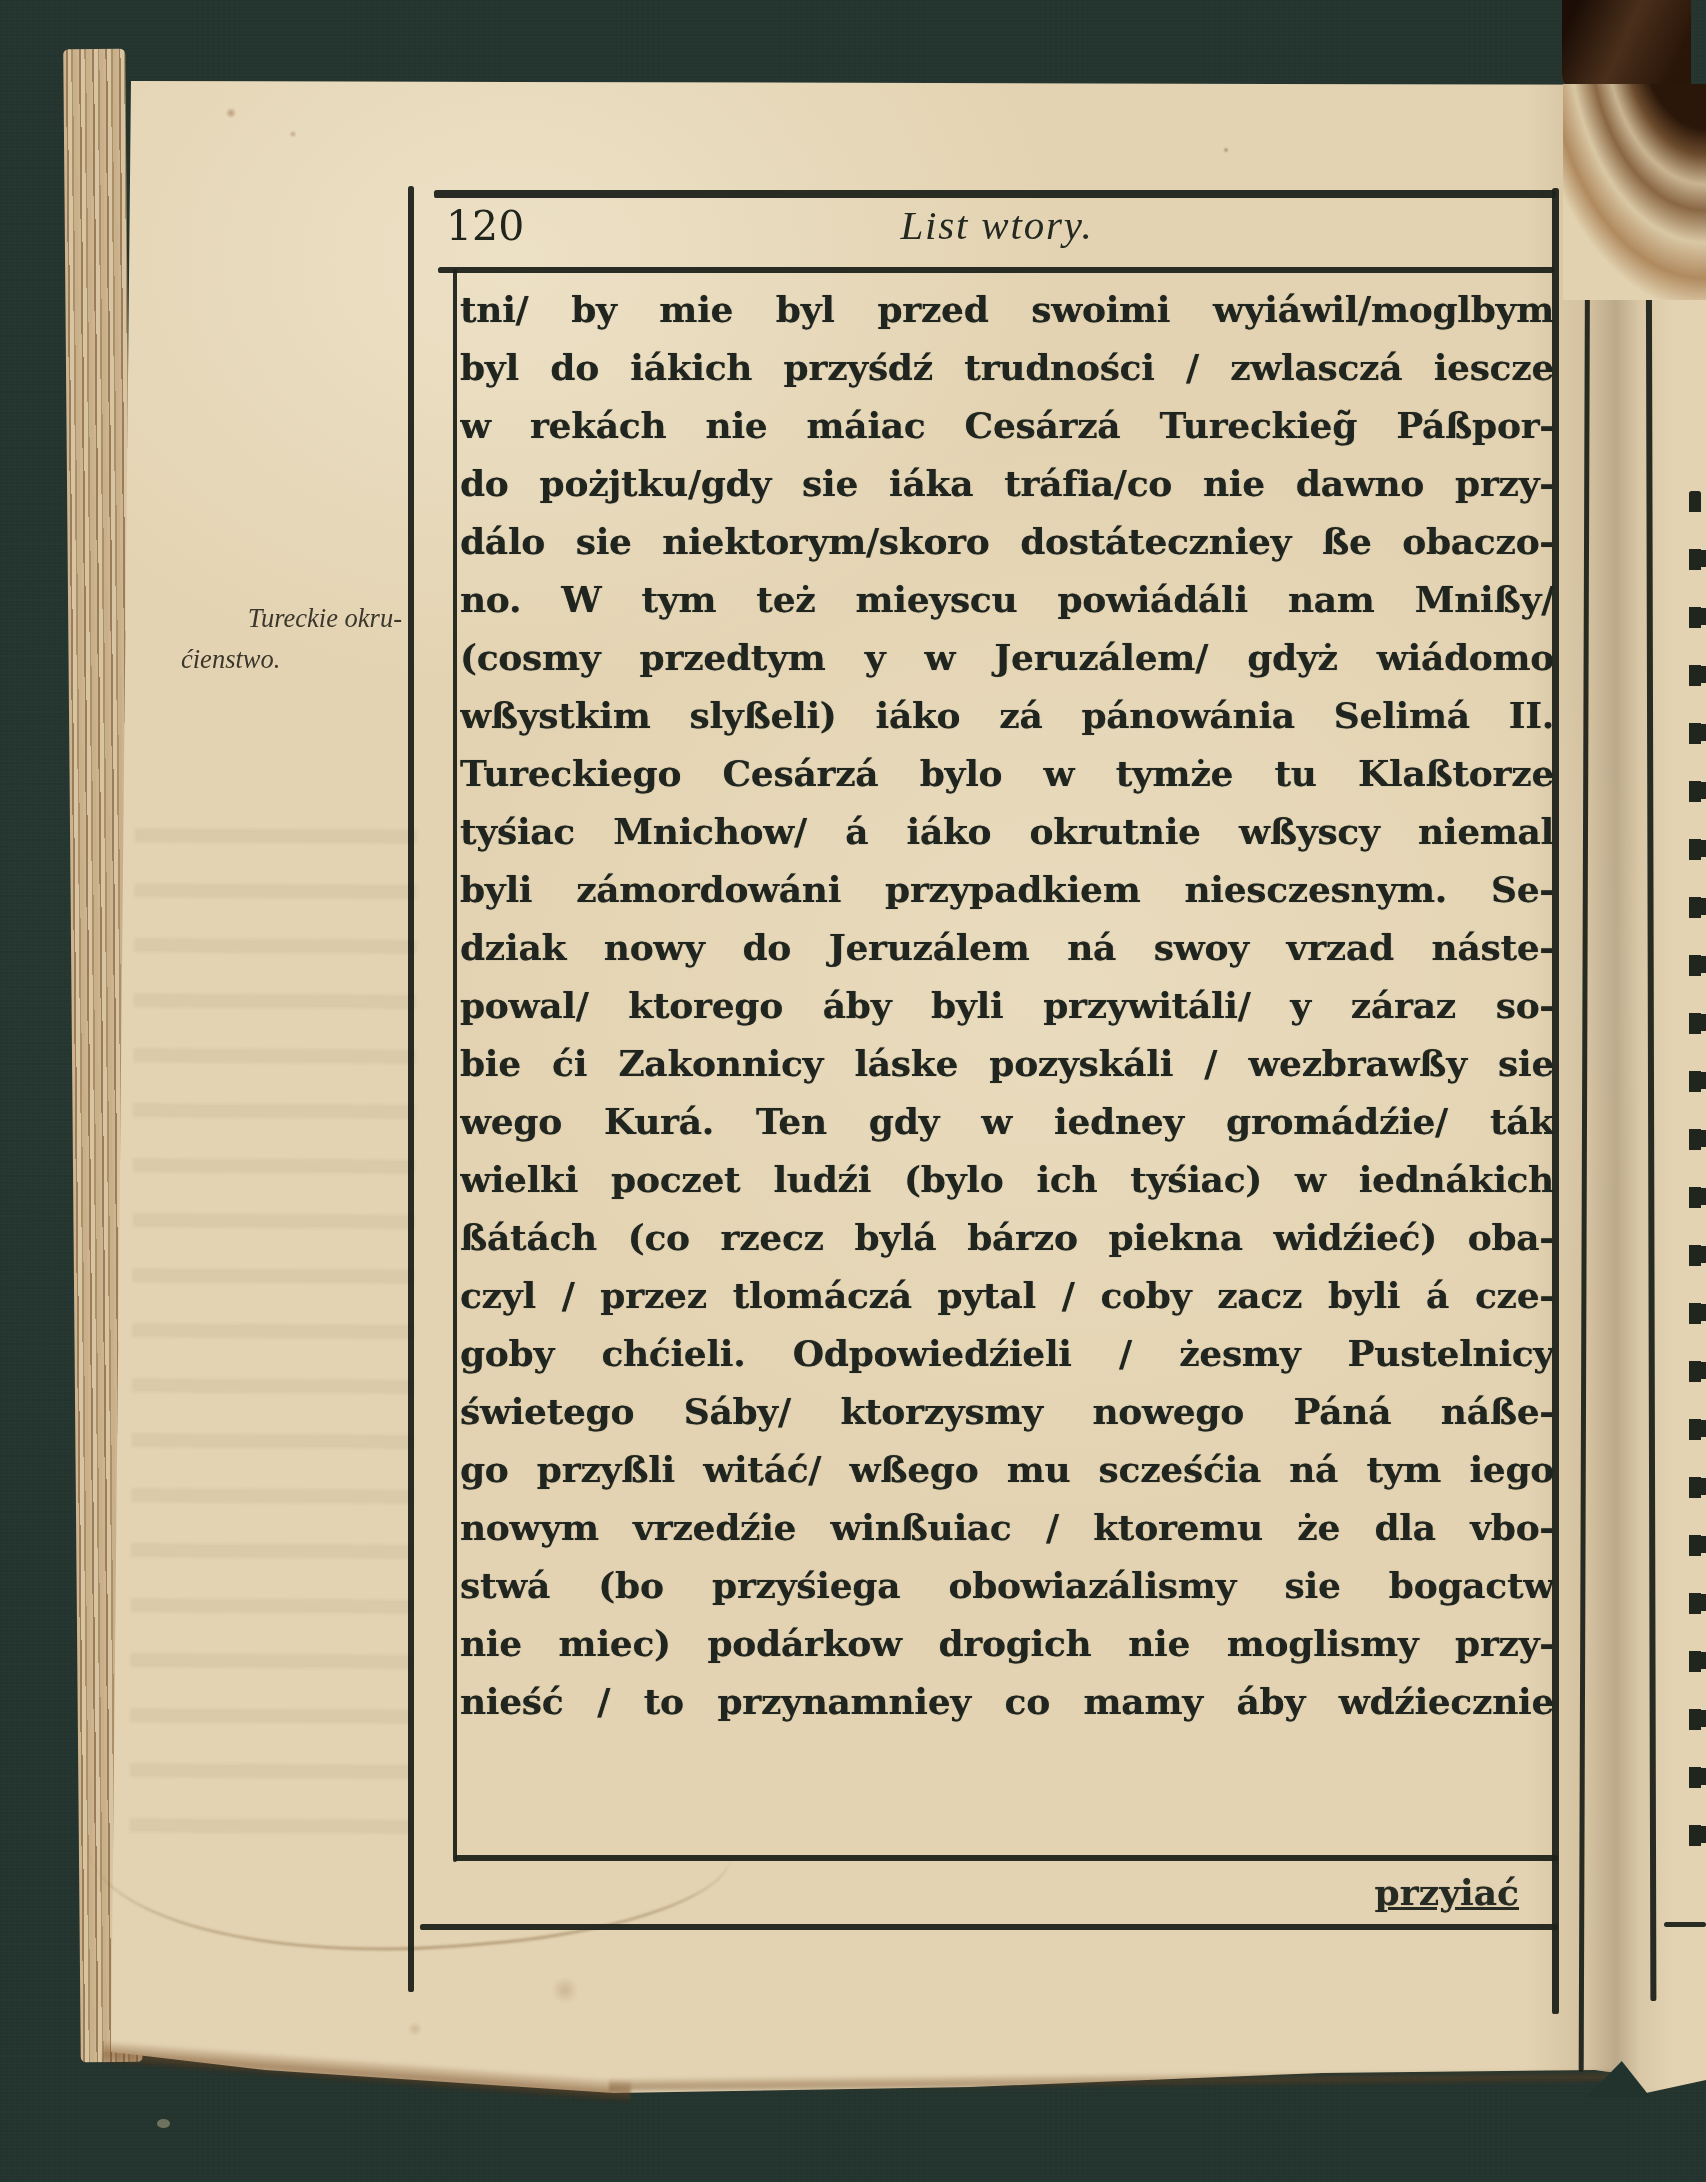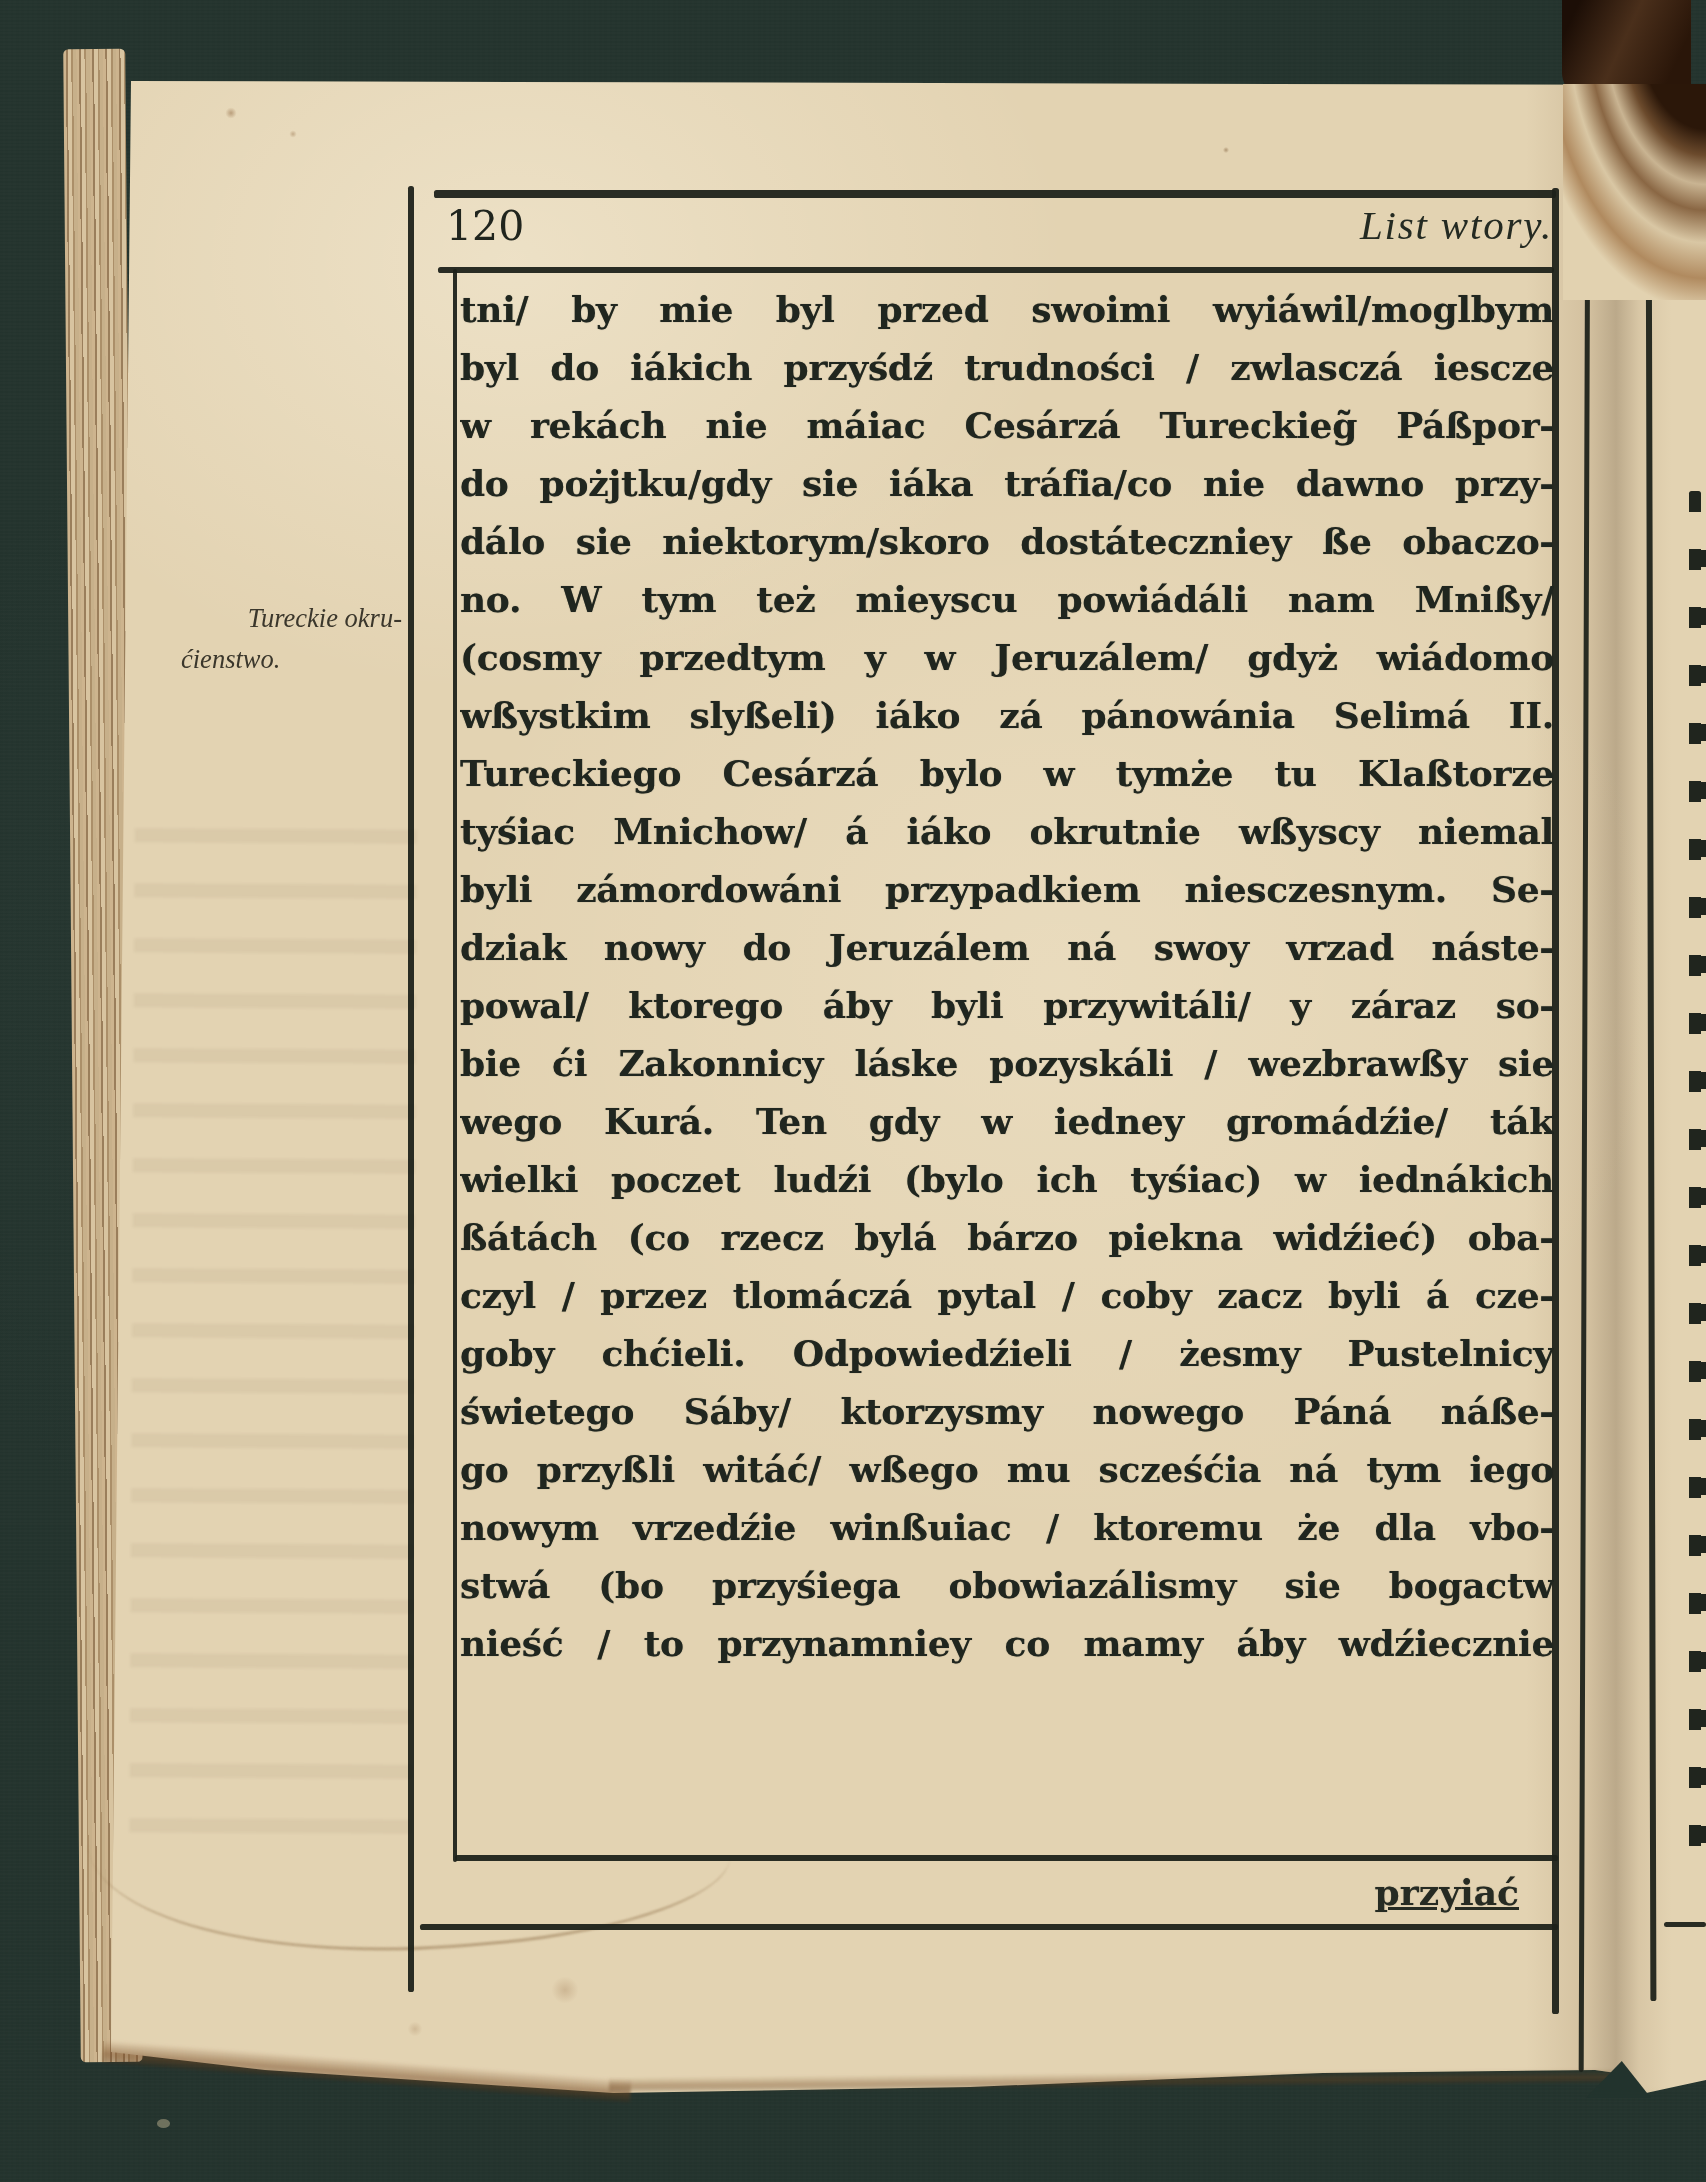--- a/index.html
+++ b/index.html
@@ -68,21 +68,21 @@
 
   
   .brown-a{left:1562px;top:0;width:129px;height:108px;z-index:6;
     background:linear-gradient(115deg,#1c0e06 10%,#4a2f1b 45%,#2a1609 80%);
     border-bottom-left-radius:53px 35px;}
   .brown-b{left:1563px;top:84px;width:143px;height:216px;z-index:6;overflow:hidden;
     background:radial-gradient(140% 150% at 100% -30%, #2b1709 0 34%, #6b4a2c 42%, #c9b492 51%, #8a6744 59%, #d9c7a4 69%, #b08a5f 80%, #e2d2b0 90%);}
 
   
   .pageno{left:446px;top:206px;z-index:5;font:400 41px/1 "DejaVu Serif",serif;color:#20251e;}
-  .runtitle{left:441px;top:203px;width:1112px;z-index:5;text-align:right;
+  .runtitle{left:441px;top:203px;width:1112px;z-index:5;text-align:center;
     font:italic 400 41px/1.1 "Liberation Serif",serif;letter-spacing:1.8px;color:#242a22;}
   .body-block{left:460px;top:280px;width:1094px;height:1581px;z-index:5;
     font:700 36px/58px "DejaVu Serif",serif;color:#20261f;text-shadow:0 0 0.9px rgba(32,37,30,.55);}
   .tline{height:58px;overflow:hidden;text-align:justify;text-align-last:justify;word-spacing:-0.9px;letter-spacing:-0.3px;}
   .catchword{left:460px;top:1871px;width:1059px;z-index:5;text-align:right;
     font:700 36px/1.2 "DejaVu Serif",serif;color:#262b23;text-shadow:0 0 0.9px rgba(32,37,30,.5);text-decoration:underline;}
   .marginnote{left:181px;top:598px;width:221px;z-index:5;
     font:italic 400 26.5px/41px "Liberation Serif",serif;color:#3b372c;}
   .mline:first-child{margin-left:12.4px;text-align:right;}
 </style>
@@ -129,20 +129,21 @@
       <div class="tline">bie ći Zakonnicy láske pozyskáli / wezbrawßy sie</div>
       <div class="tline">wego Kurá. Ten gdy w iedney gromádźie/ ták</div>
       <div class="tline">wielki poczet ludźi (bylo ich tyśiac) w iednákich</div>
       <div class="tline">ßátách (co rzecz bylá bárzo piekna widźieć) oba-</div>
       <div class="tline">czyl / przez tlomáczá pytal / coby zacz byli á cze-</div>
       <div class="tline">goby chćieli. Odpowiedźieli / żesmy Pustelnicy</div>
       <div class="tline">świetego Sáby/ ktorzysmy nowego Páná náße-</div>
       <div class="tline">go przyßli witáć/ wßego mu scześćia ná tym iego</div>
       <div class="tline">nowym vrzedźie winßuiac / ktoremu że dla vbo-</div>
       <div class="tline">stwá (bo przyśiega obowiazálismy sie bogactw</div>
+      <div class="tline">nie miec) podárkow drogich nie moglismy przy-</div>
       <div class="tline">nieść / to przynamniey co mamy áby wdźiecznie</div>
     </div>
 
   <div class="abs catchword">przyiać</div>
 
   <div class="abs marginnote">
 
   <div class="mline">Tureckie okru-</div>
       <div class="mline">ćienstwo.</div>
     </div>

